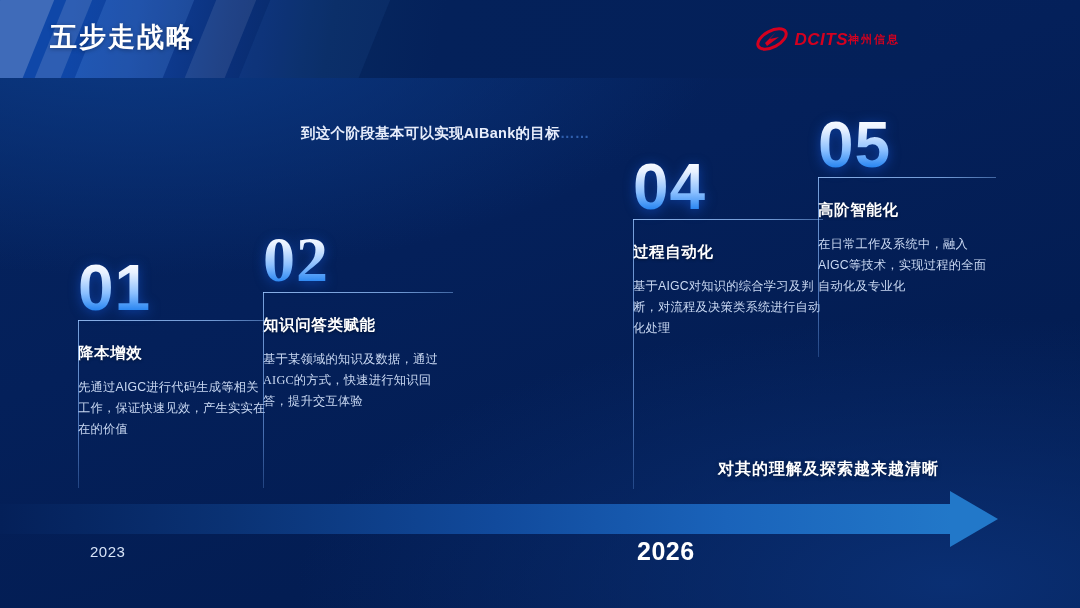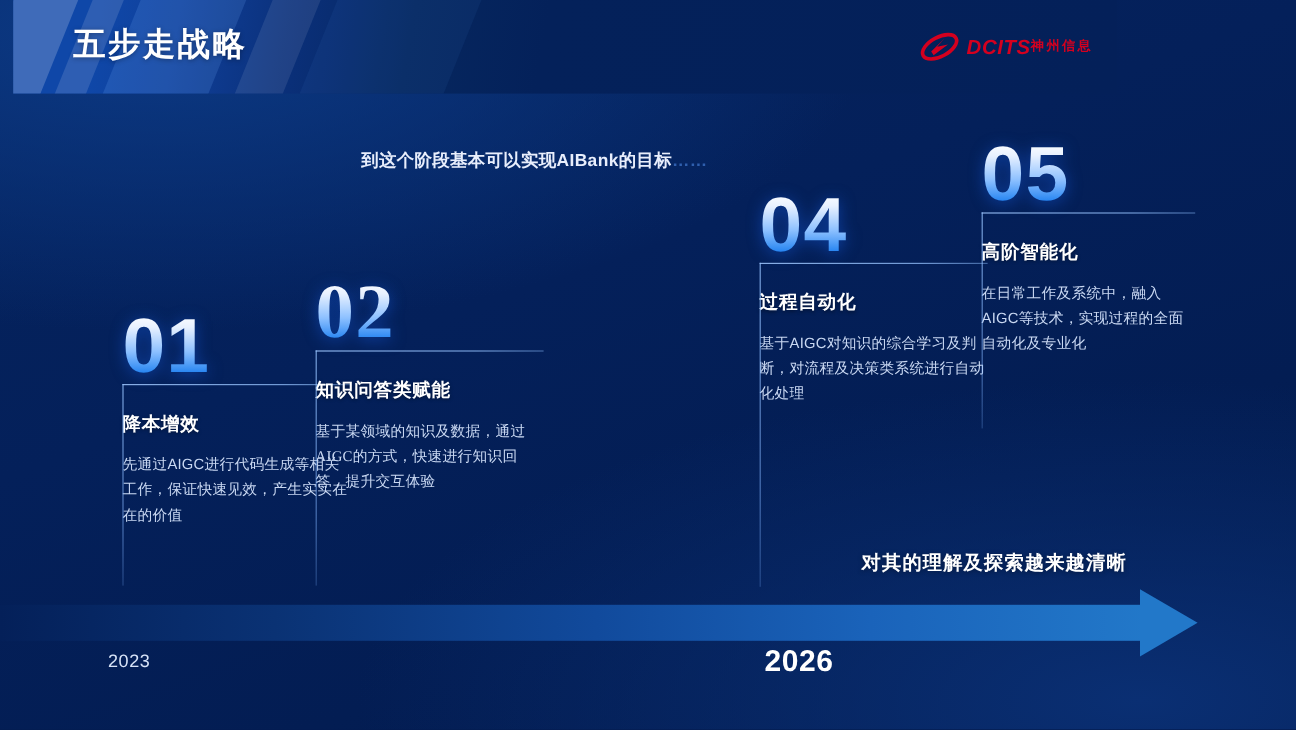--- a/index.html
+++ b/index.html
@@ -12,21 +12,21 @@
     position:relative;width:1080px;height:608px;
     background:
       radial-gradient(120% 90% at 12% 4%, #0c3a86 0%, rgba(12,58,134,0) 46%),
       radial-gradient(110% 80% at 88% 96%, #0a2f73 0%, rgba(10,47,115,0) 55%),
       linear-gradient(160deg,#05245f 0%,#04205a 40%,#021a4c 100%);
     overflow:hidden;
   }
 
   
   .header{
-    position:absolute;left:11px;top:0;width:920px;height:78px;
+    position:absolute;left:0;top:0;width:920px;height:78px;
     background:linear-gradient(100deg,#0f47a8 0%,#0f47a8 8%,#10409a 15%,#0a2f78 26%,#06275f 36%,#04215a 48%,#042059 100%);
     overflow:hidden;
   }
   .stripe{position:absolute;top:-40px;height:180px;transform:skewX(-22deg);}
   .s1{left:-20px;width:54px;background:rgba(255,255,255,.20);}
   .s2{left:46px;width:26px;background:rgba(255,255,255,.13);}
   .s3{left:86px;width:88px;background:rgba(120,180,255,.17);}
   .s4{left:196px;width:40px;background:rgba(255,255,255,.09);}
   .s5{left:250px;width:120px;background:rgba(80,150,240,.07);}
   .title{
@@ -114,21 +114,21 @@
         <span class="logo-en">DCITS</span>
         <span class="logo-cn">神州信息</span>
       </div>
     </div>
   </div>
 
   <div class="annotation">
     <span>到这个阶段基本可以实现AIBank的目标</span><span class="fade">……</span>
   </div>
 
-  <div class="step" style="left:78px;top:256px;margin-left:24px;">
+  <div class="step" style="left:78px;top:256px;">
     <div class="num">01</div>
     <div class="card" style="width:190px;">
       <div class="topline"></div>
       <div class="vline" style="height:168px;"></div>
       <div class="card-body">
         <div class="card-title">降本增效</div>
         <div class="card-desc">先通过AIGC进行代码生成等相关工作，保证快速见效，产生实实在在的价值</div>
       </div>
     </div>
   </div>

